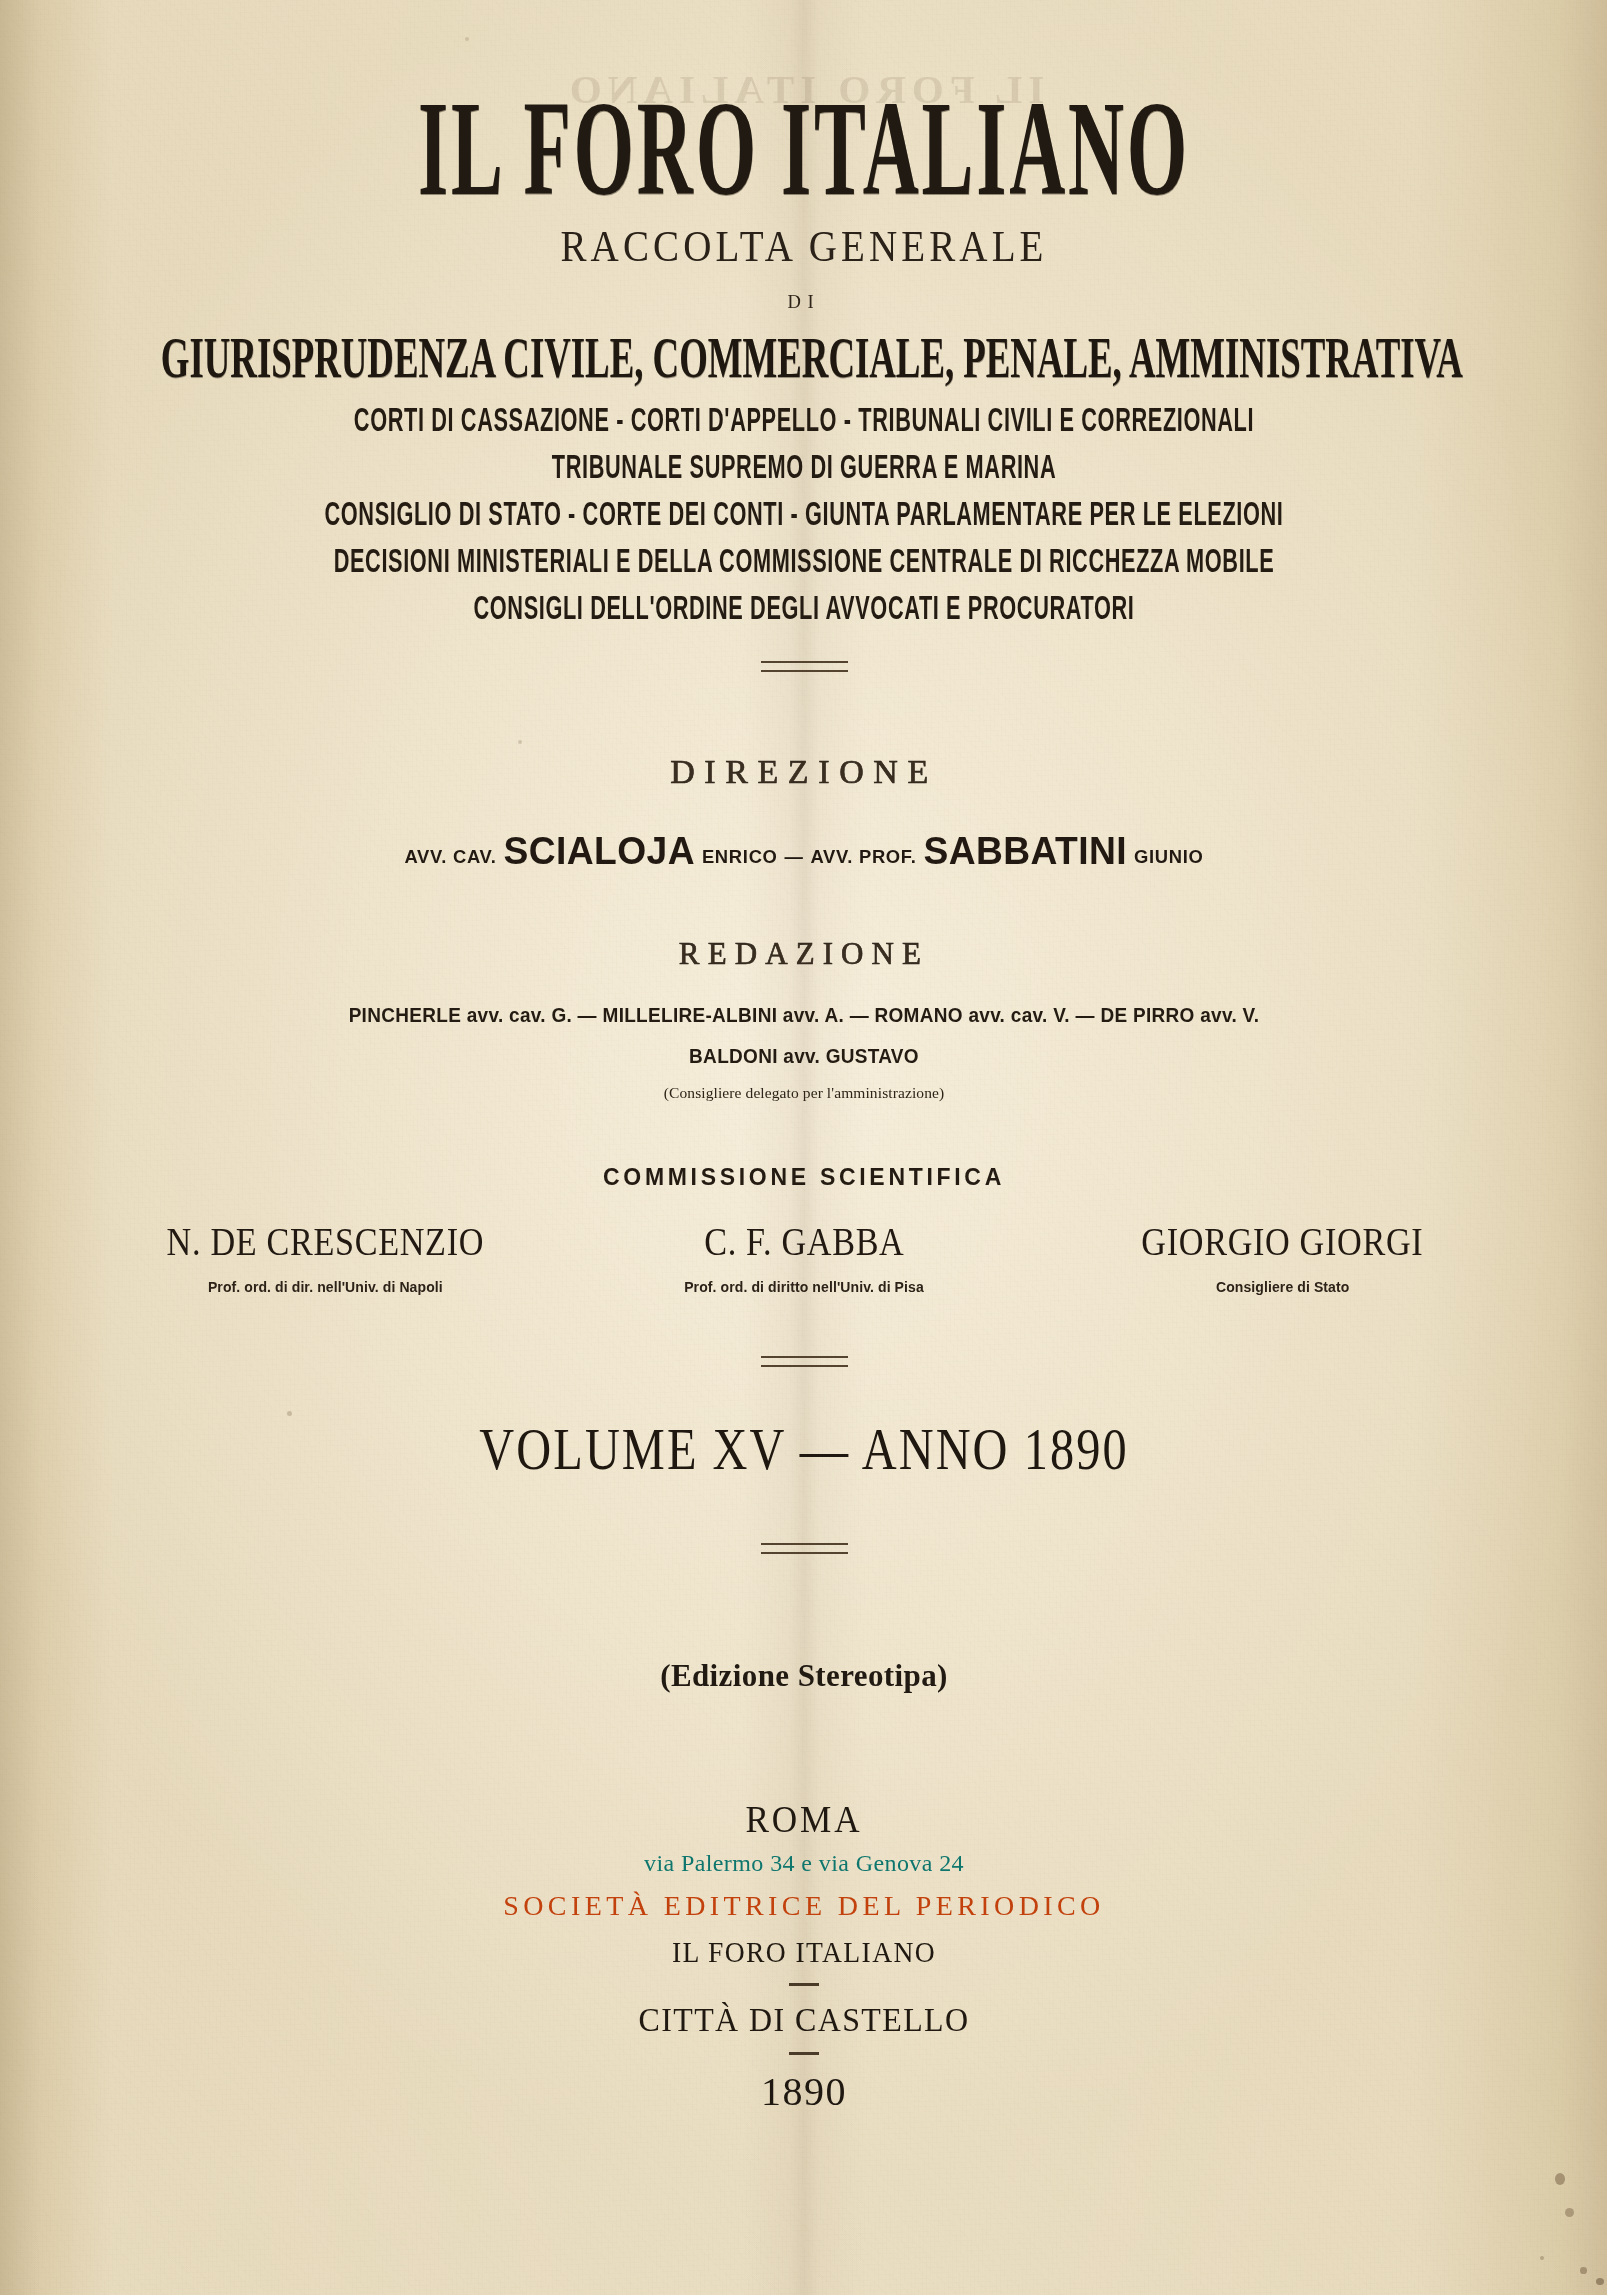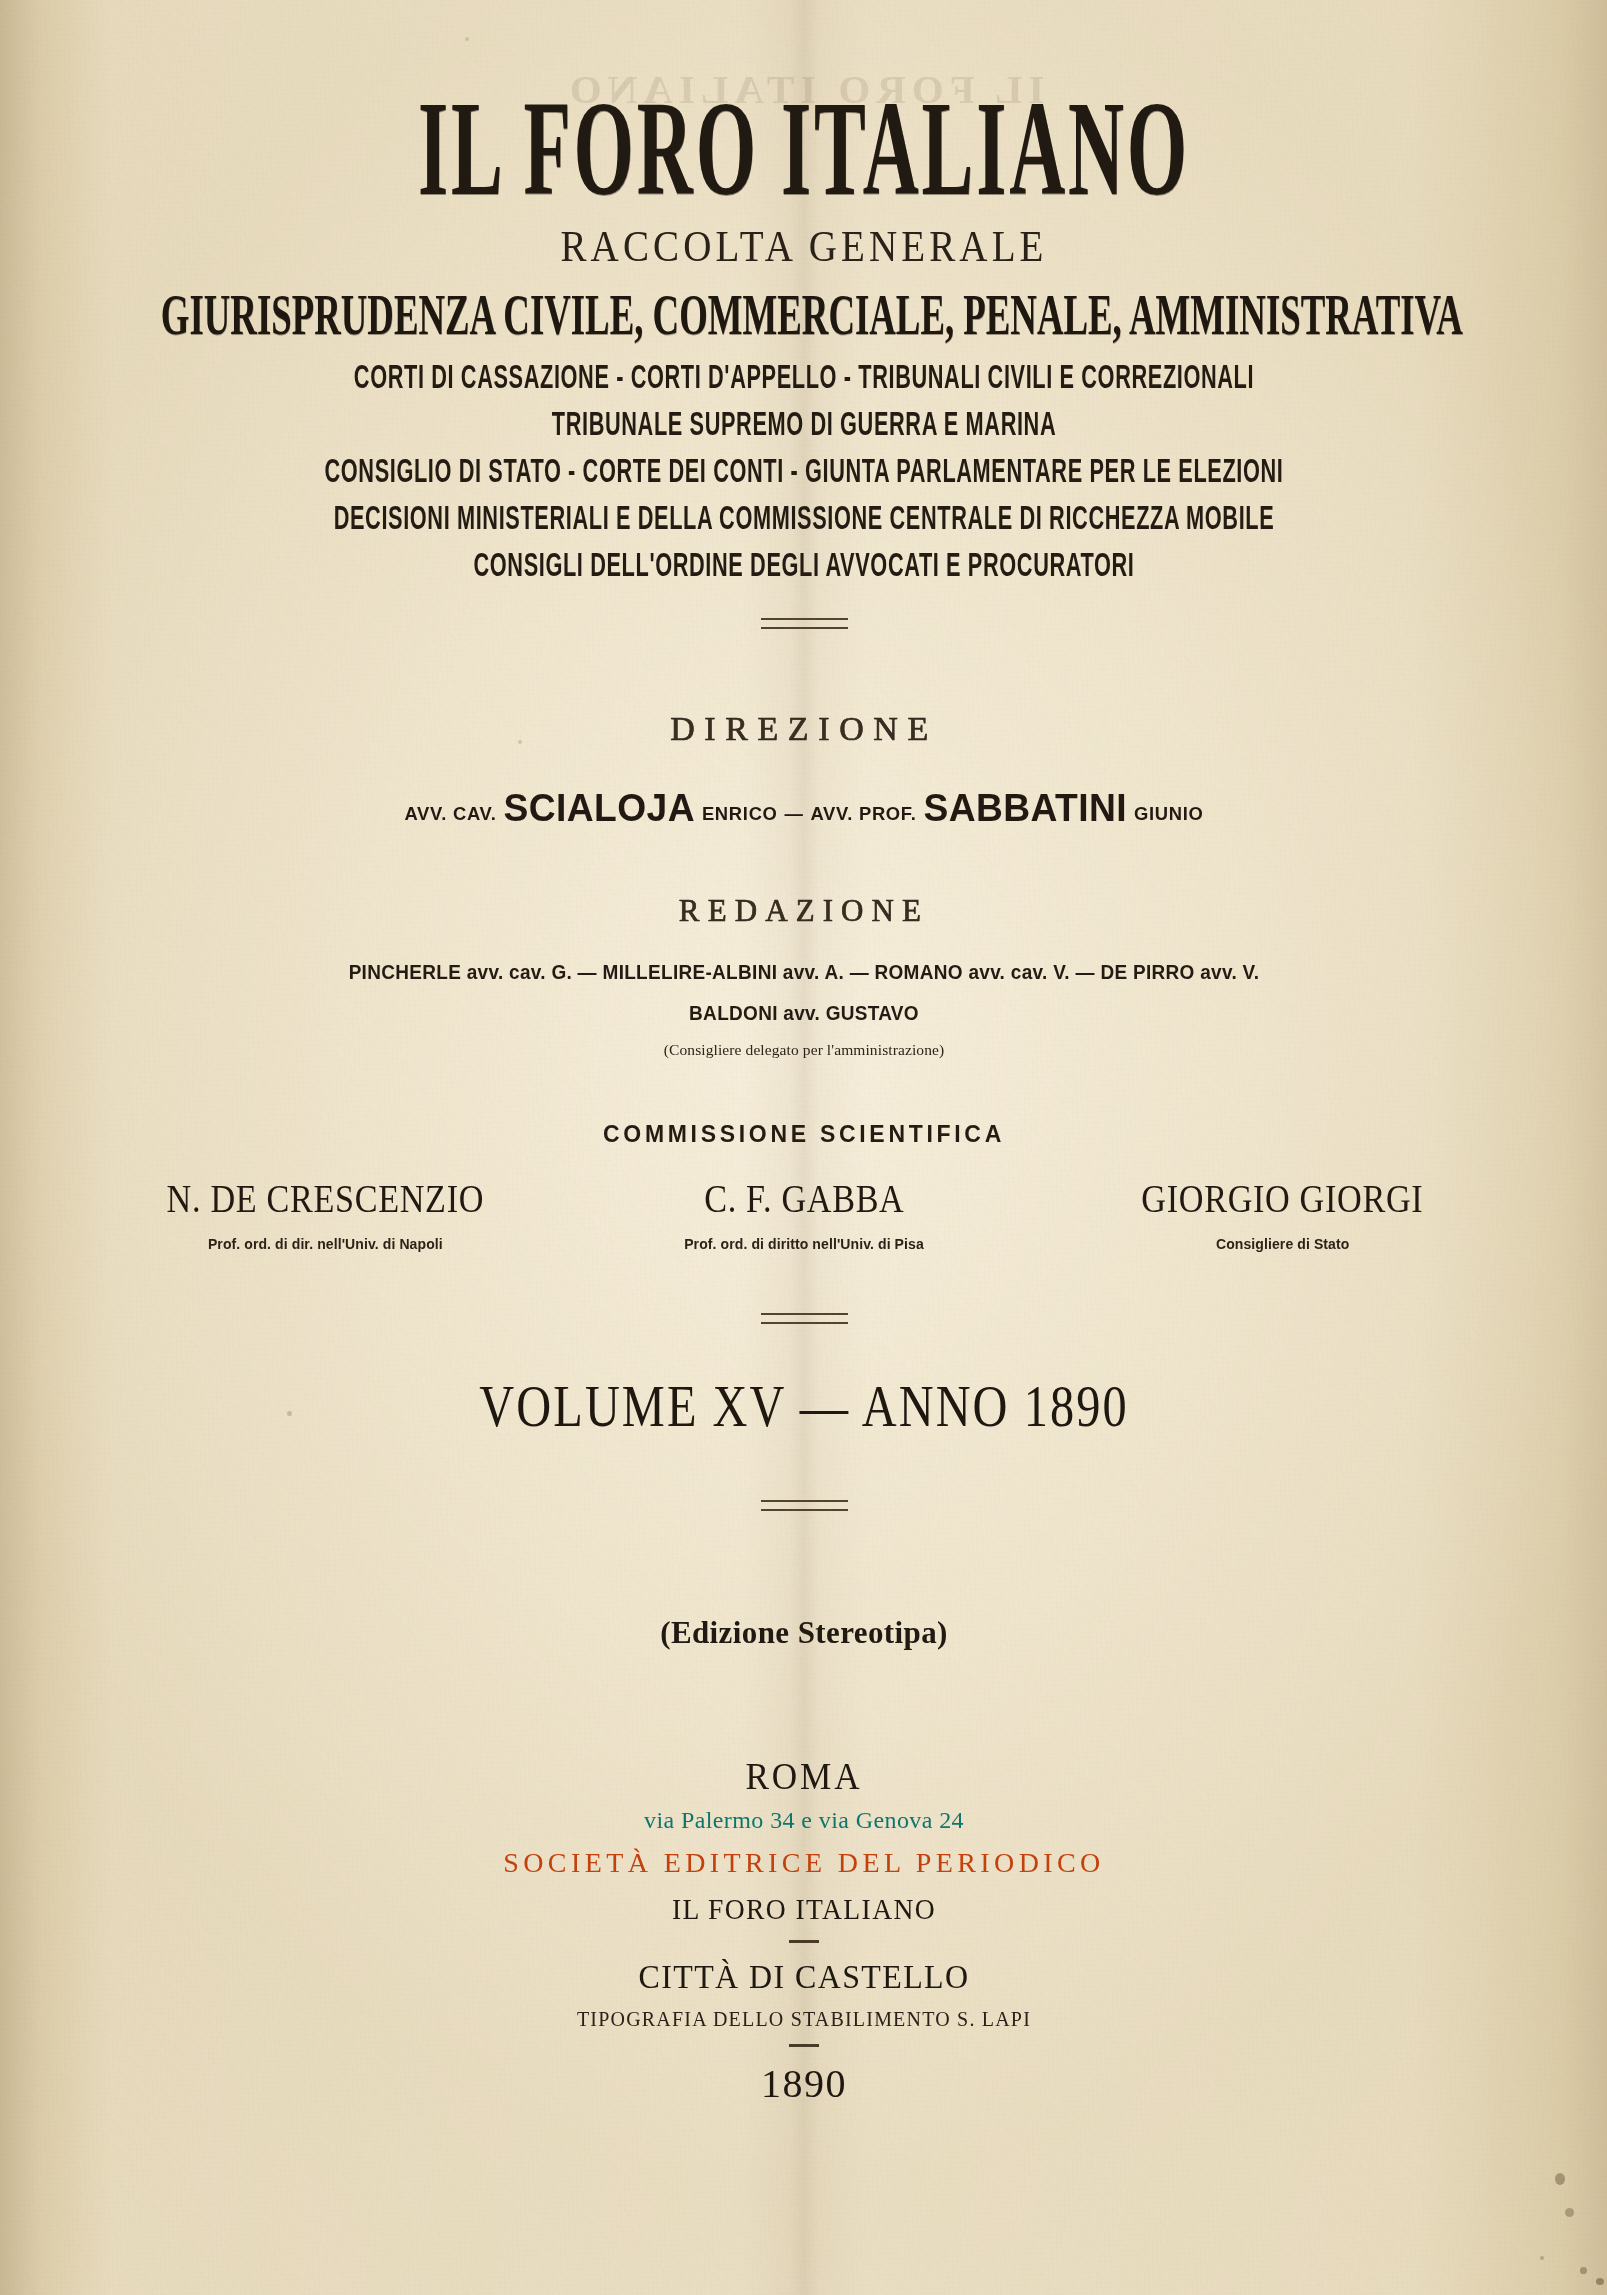--- a/index.html
+++ b/index.html
@@ -344,20 +344,21 @@
   <div id="paper-base"></div>
   <div id="fold"></div>
   <div id="grain"></div>
   <div id="bleed">IL FORO ITALIANO</div>
 
   <div id="content">
 
     <div id="masthead">
       <div class="main-title ln">IL FORO ITALIANO</div>
       <div class="raccolta ln">RACCOLTA GENERALE</div>
+      <div class="di-line ln">DI</div>
       <div class="subject-line ln">GIURISPRUDENZA CIVILE, COMMERCIALE, PENALE, AMMINISTRATIVA</div>
 
       <div class="courts">
         <div class="court-line ln">CORTI DI CASSAZIONE - CORTI D'APPELLO - TRIBUNALI CIVILI E CORREZIONALI</div>
         <div class="court-line ln">TRIBUNALE SUPREMO DI GUERRA E MARINA</div>
         <div class="court-line ln">CONSIGLIO DI STATO - CORTE DEI CONTI - GIUNTA PARLAMENTARE PER LE ELEZIONI</div>
         <div class="court-line ln">DECISIONI MINISTERIALI E DELLA COMMISSIONE CENTRALE DI RICCHEZZA MOBILE</div>
         <div class="court-line ln">CONSIGLI DELL'ORDINE DEGLI AVVOCATI E PROCURATORI</div>
       </div>
     </div>
@@ -410,21 +411,20 @@
 
     <div class="ln" id="edition-note">(Edizione Stereotipa)</div>
 
     <div id="imprint">
       <div class="imp-city ln">ROMA</div>
       <div class="imp-address ln">via Palermo 34 e via Genova 24</div>
       <div class="imp-society ln">SOCIETÀ EDITRICE DEL PERIODICO</div>
       <div class="imp-periodical ln">IL FORO ITALIANO</div>
       <div class="dash-rule"></div>
       <div class="imp-printplace ln">CITTÀ DI CASTELLO</div>
-      <div class="imp-printer ln">TIPOGRAFIA DELLO STABILIMENTO S. LAPI</div>
       <div class="dash-rule"></div>
       <div class="imp-year ln">1890</div>
     </div>
 
   </div>
 
   <div class="spot" style="left:1555px; top:2173px; width:10.4px; height:12px; background:rgba(92,70,44,0.42);"></div>
   <div class="spot" style="left:1565px; top:2208px; width:9px; height:9px; background:rgba(92,70,44,0.36);"></div>
   <div class="spot" style="left:1580px; top:2267px; width:6.7px; height:6.7px; background:rgba(92,70,44,0.40);"></div>
   <div class="spot" style="left:1596px; top:2278px; width:8.1px; height:7.4px; background:rgba(80,60,38,0.45);"></div>

